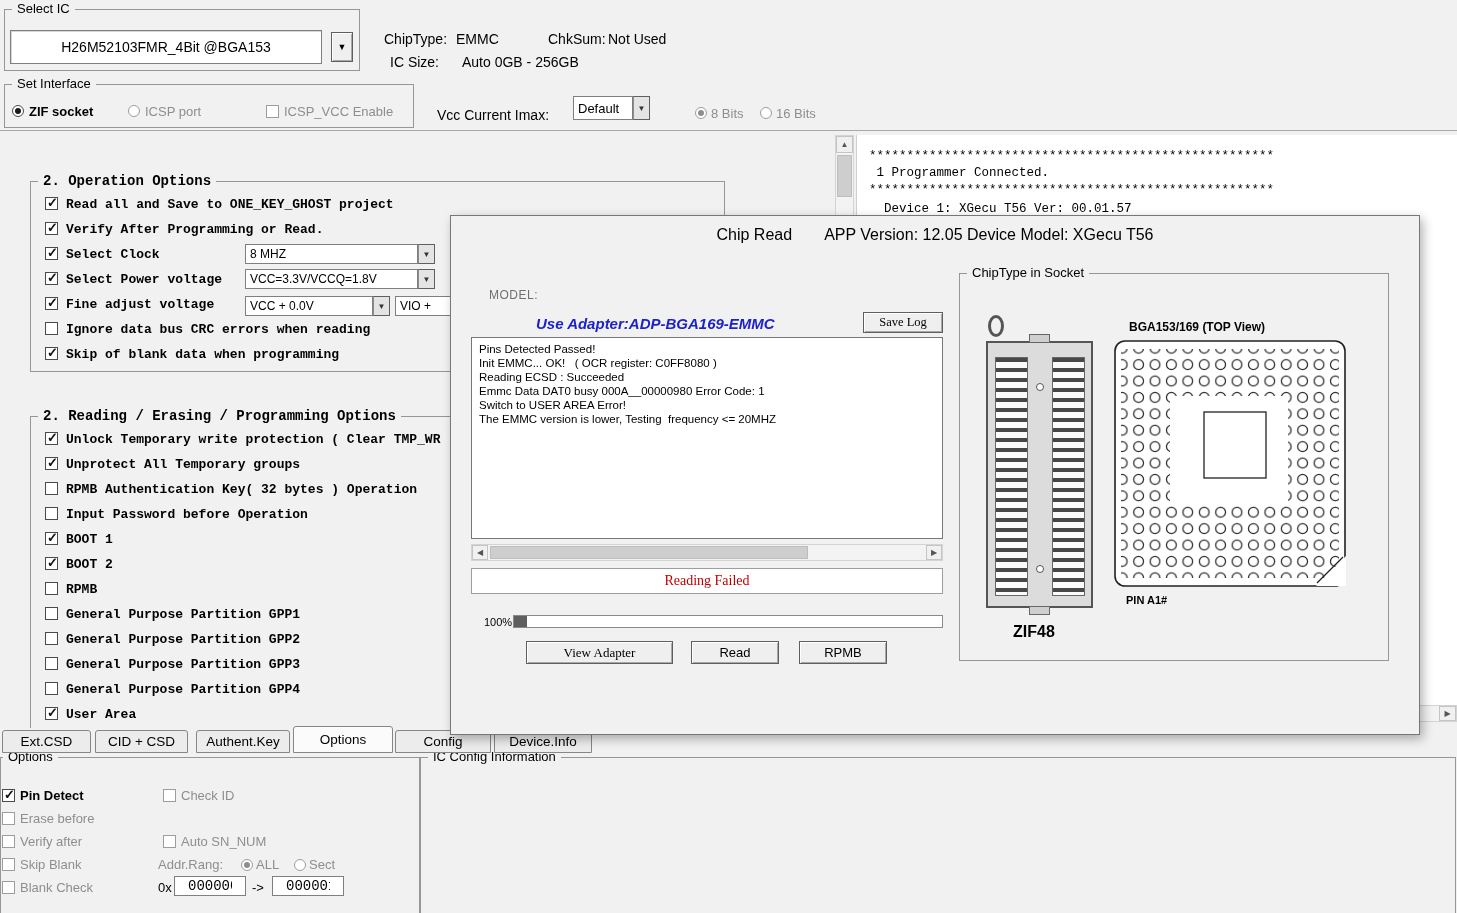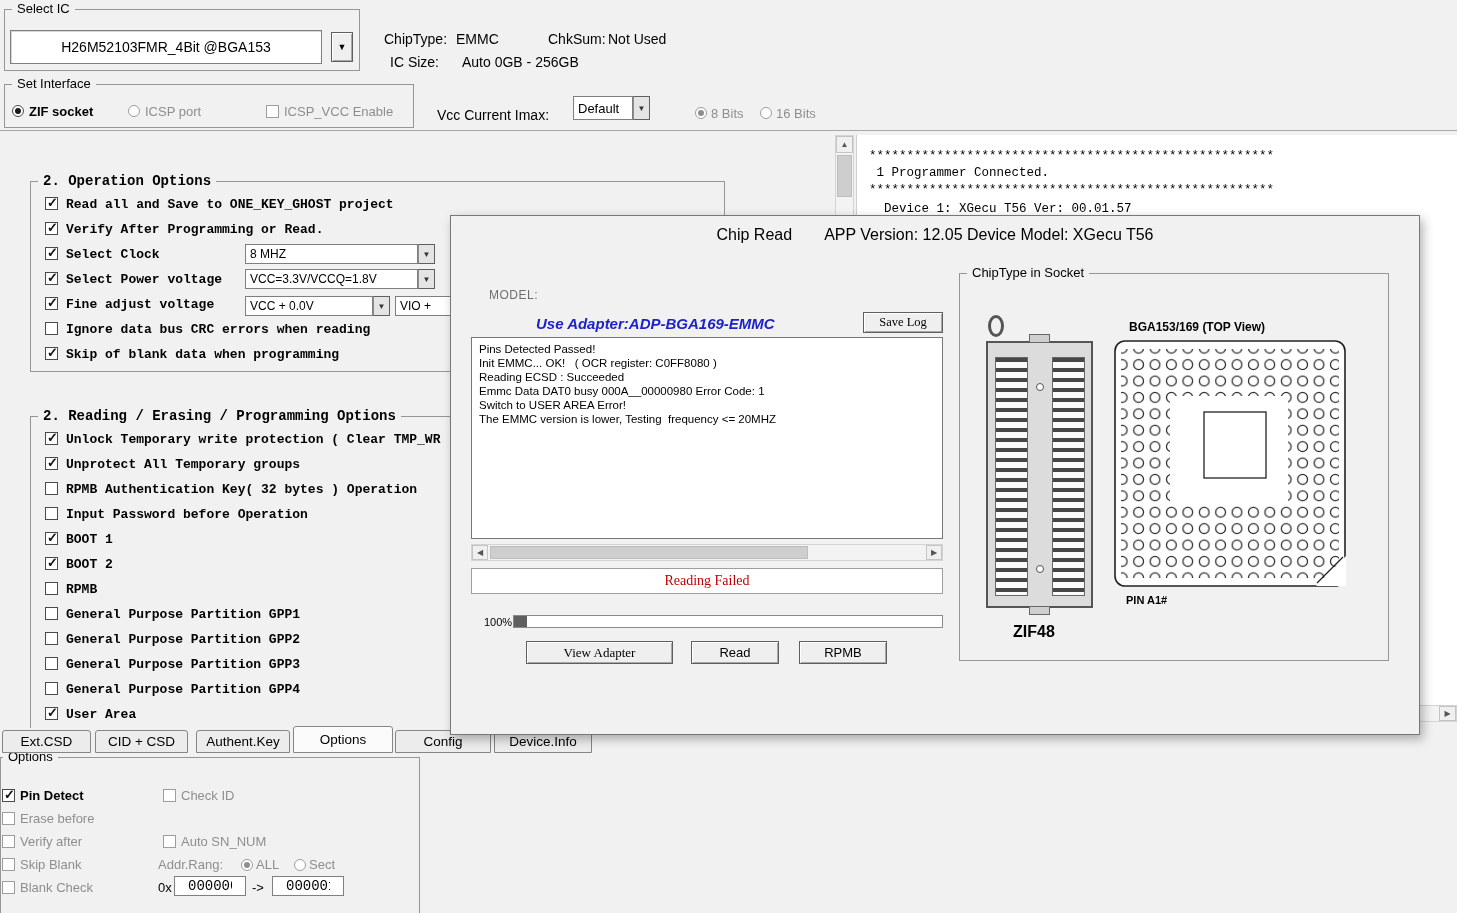--- a/index.html
+++ b/index.html
@@ -209,20 +209,23 @@
   <span class="radio dis" style="left:294px;top:859px"></span>
   <span class="lbl dis-t" style="left:309px;top:857px">Sect</span>
 
   <span class="cb dis" style="left:2px;top:881px"></span>
   <span class="lbl dis-t" style="left:20px;top:880px">Blank Check</span>
   <span class="lbl" style="left:158px;top:880px">0x</span>
   <input class="field" style="left: 174px; top: 876px; width: 72px; height: 20px;" value="00000000">
   <span class="lbl" style="left:252px;top:880px">-&gt;</span>
   <input class="field" style="left: 272px; top: 876px; width: 72px; height: 20px;" value="000001FF">
 
+  <div class="group nob" style="left:420px;top:757px;width:1036px;height:156px">
+    <span class="legend">IC Config Information</span>
+  </div>
 
   <div id="dialog">
     <div class="abs" style="left:0;top:10px;width:100%;text-align:center;font-size:16px;white-space:nowrap">
       <span>Chip Read</span>
       <span style="display:inline-block;width:24px"></span>
       <span>APP Version: 12.05 Device Model: XGecu T56</span>
     </div>
 
     <span class="lbl" style="left:38px;top:72px;color:#6f6f6f;font-size:12px;letter-spacing:.5px">MODEL:</span>
     <span class="abs blue-it" style="left:85px;top:99px;font-size:15px;white-space:nowrap">Use Adapter:ADP-BGA169-EMMC</span>

